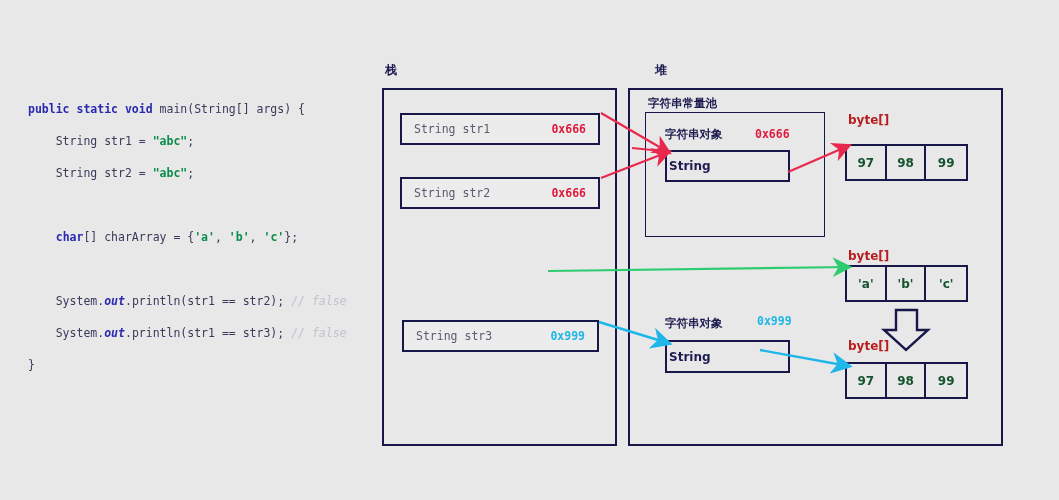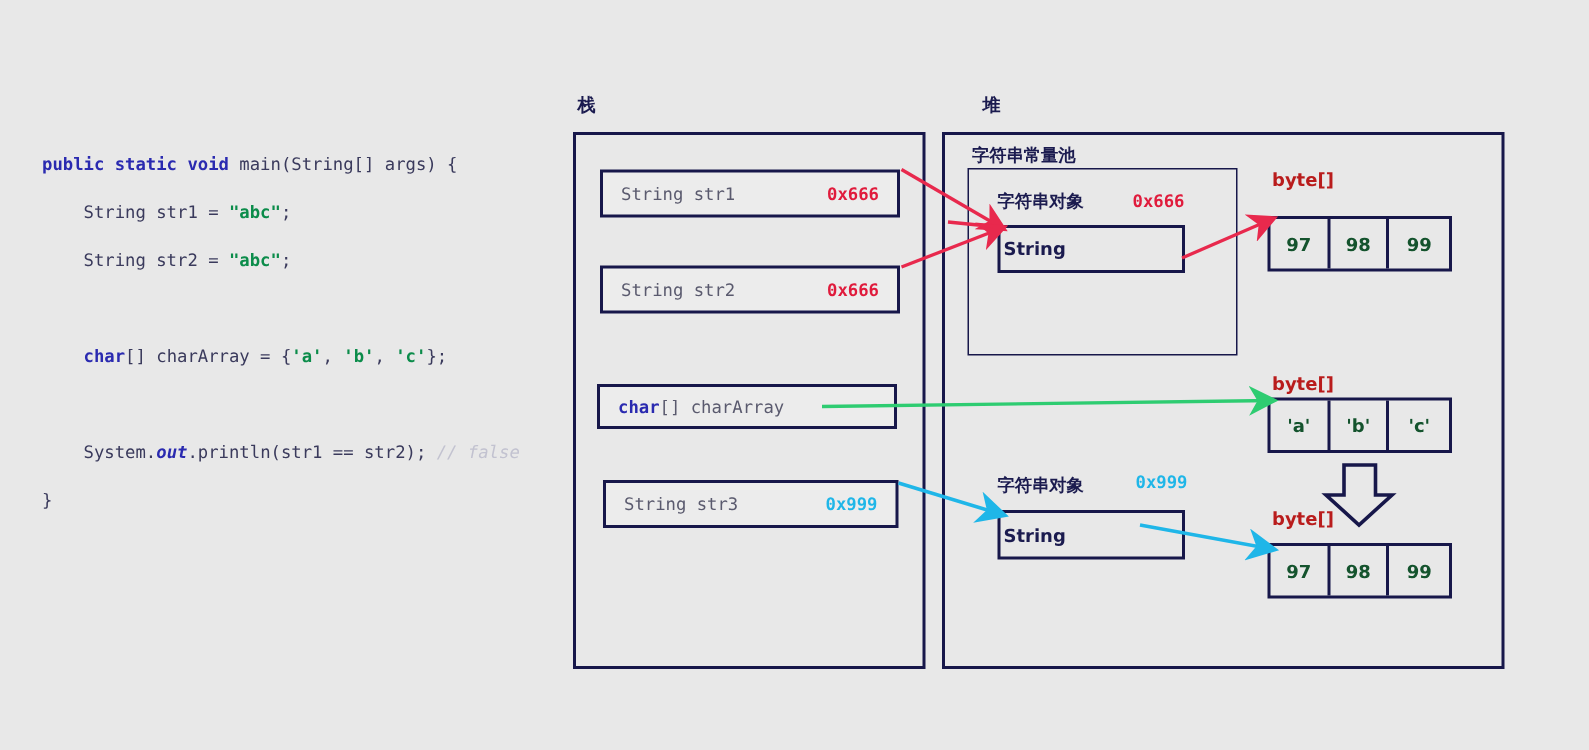--- a/index.html
+++ b/index.html
@@ -155,20 +155,21 @@
 <body>
 
 <div id="code-panel">
 <div><span class="kw">public static void</span> <span class="plain">main(</span><span class="plain">String[] args) {</span></div>
 <div><span class="plain">    String str1 = </span><span class="str">"abc"</span><span class="plain">;</span></div>
 <div><span class="plain">    String str2 = </span><span class="str">"abc"</span><span class="plain">;</span></div>
 <div> </div>
 <div><span class="plain">    </span><span class="kw">char</span><span class="plain">[] charArray = {</span><span class="chr">'a'</span><span class="plain">, </span><span class="chr">'b'</span><span class="plain">, </span><span class="chr">'c'</span><span class="plain">};</span></div>
 <div> </div>
 <div><span class="plain">    System.</span><span class="ital">out</span><span class="plain">.println(str1 == str2); </span><span class="cmt">// false</span></div>
+<div><span class="plain">    System.</span><span class="ital">out</span><span class="plain">.println(str1 == str3); </span><span class="cmt">// false</span></div>
 <div><span class="plain">}</span></div>
 </div>
 
 <div id="notes">
 </div>
 
 <div id="diagram">
 
   <div class="panel-label" style="left:385px; top:62px;">栈</div>
   <div class="panel-label" style="left:655px; top:62px;">堆</div>
@@ -180,24 +181,20 @@
   <div class="var-box" style="left:400px; top:113px; width:200px; height:32px;">
     <span>String str1</span>
     <span class="addr-red">0x666</span>
   </div>
 
   <div class="var-box" style="left:400px; top:177px; width:200px; height:32px;">
     <span>String str2</span>
     <span class="addr-red">0x666</span>
   </div>
 
-  <div class="var-box" style="left:398px; top:256px; width:200px; height:30px;">
-    <span><span style="color:#2a2ab0;font-weight:bold;">char</span><span>[] charArray</span></span>
-    <span></span>
-  </div>
 
   <div class="var-box" style="left:402px; top:320px; width:197px; height:32px;">
     <span>String str3</span>
     <span class="addr-cyan">0x999</span>
   </div>
 
   <div class="obj-label" style="left:648px; top:96px;">字符串常量池</div>
   <div class="inner-box" style="left:645px; top:112px; width:180px; height:125px;"></div>
 
   <div class="obj-label" style="left:665px; top:127px;">字符串对象</div>

